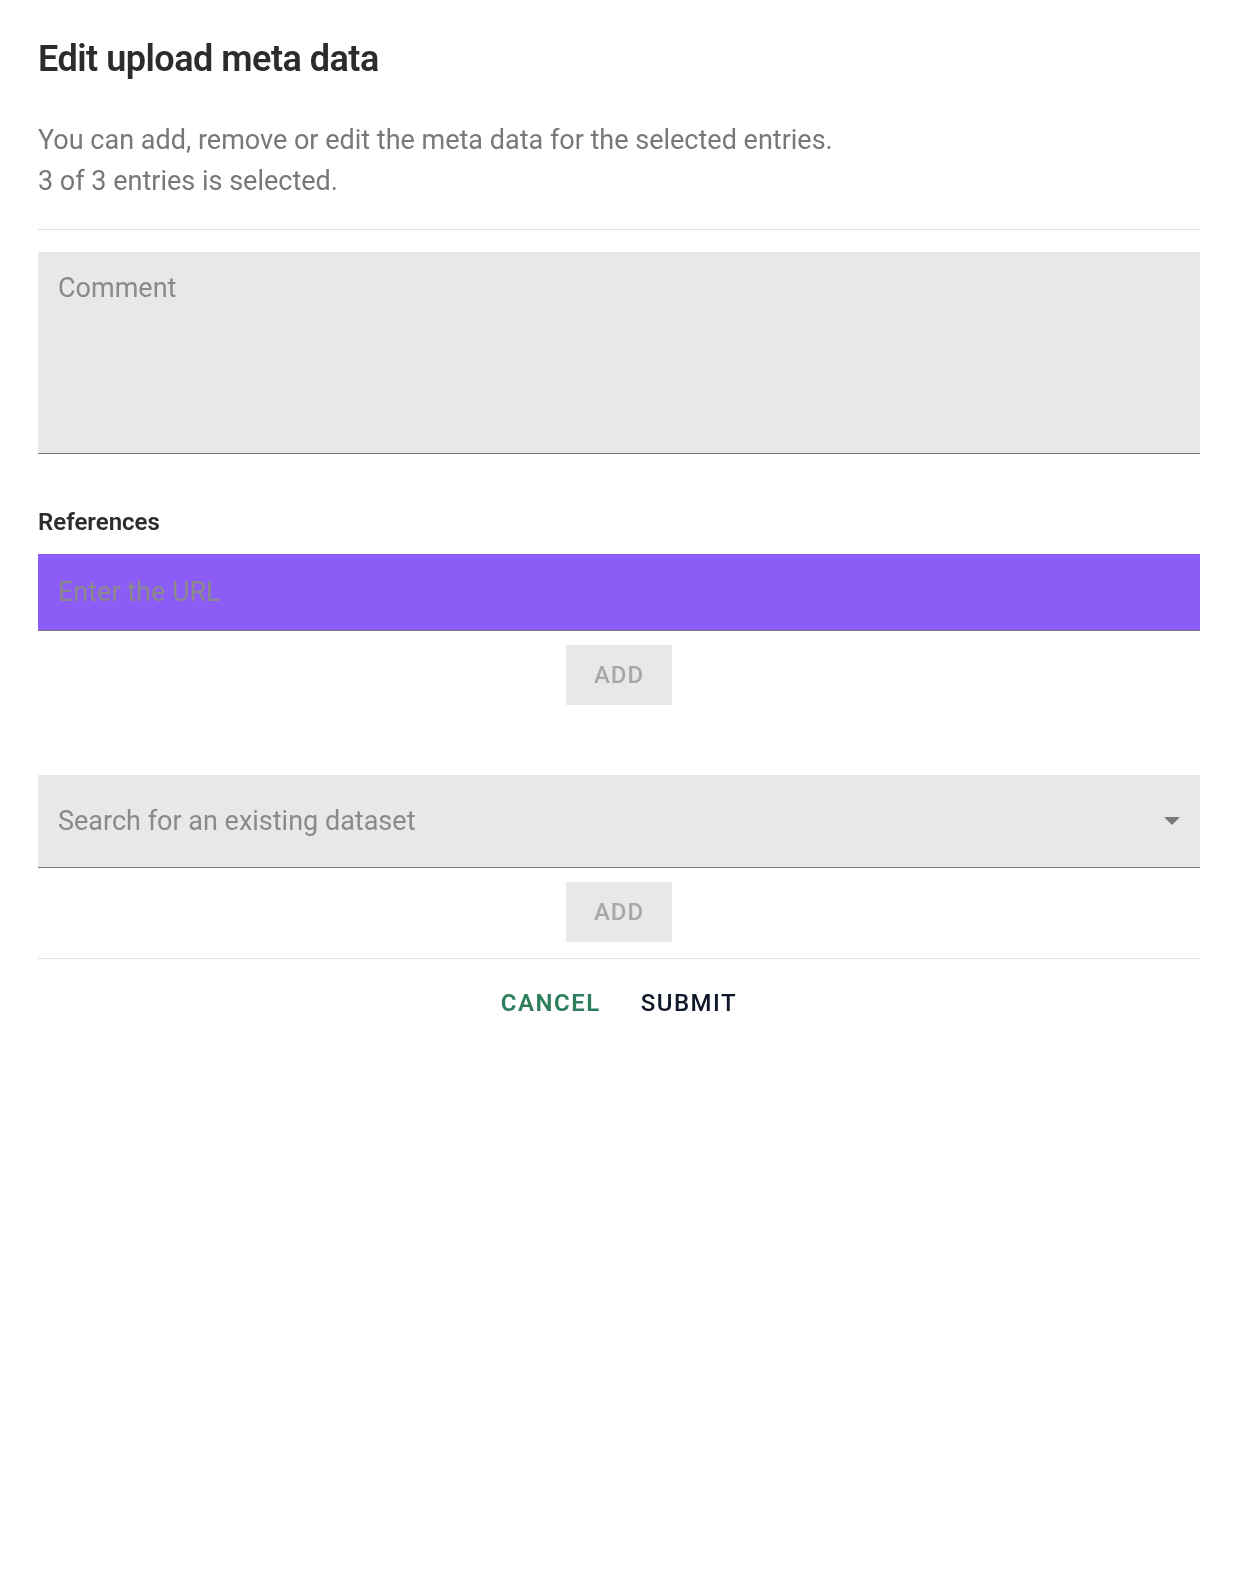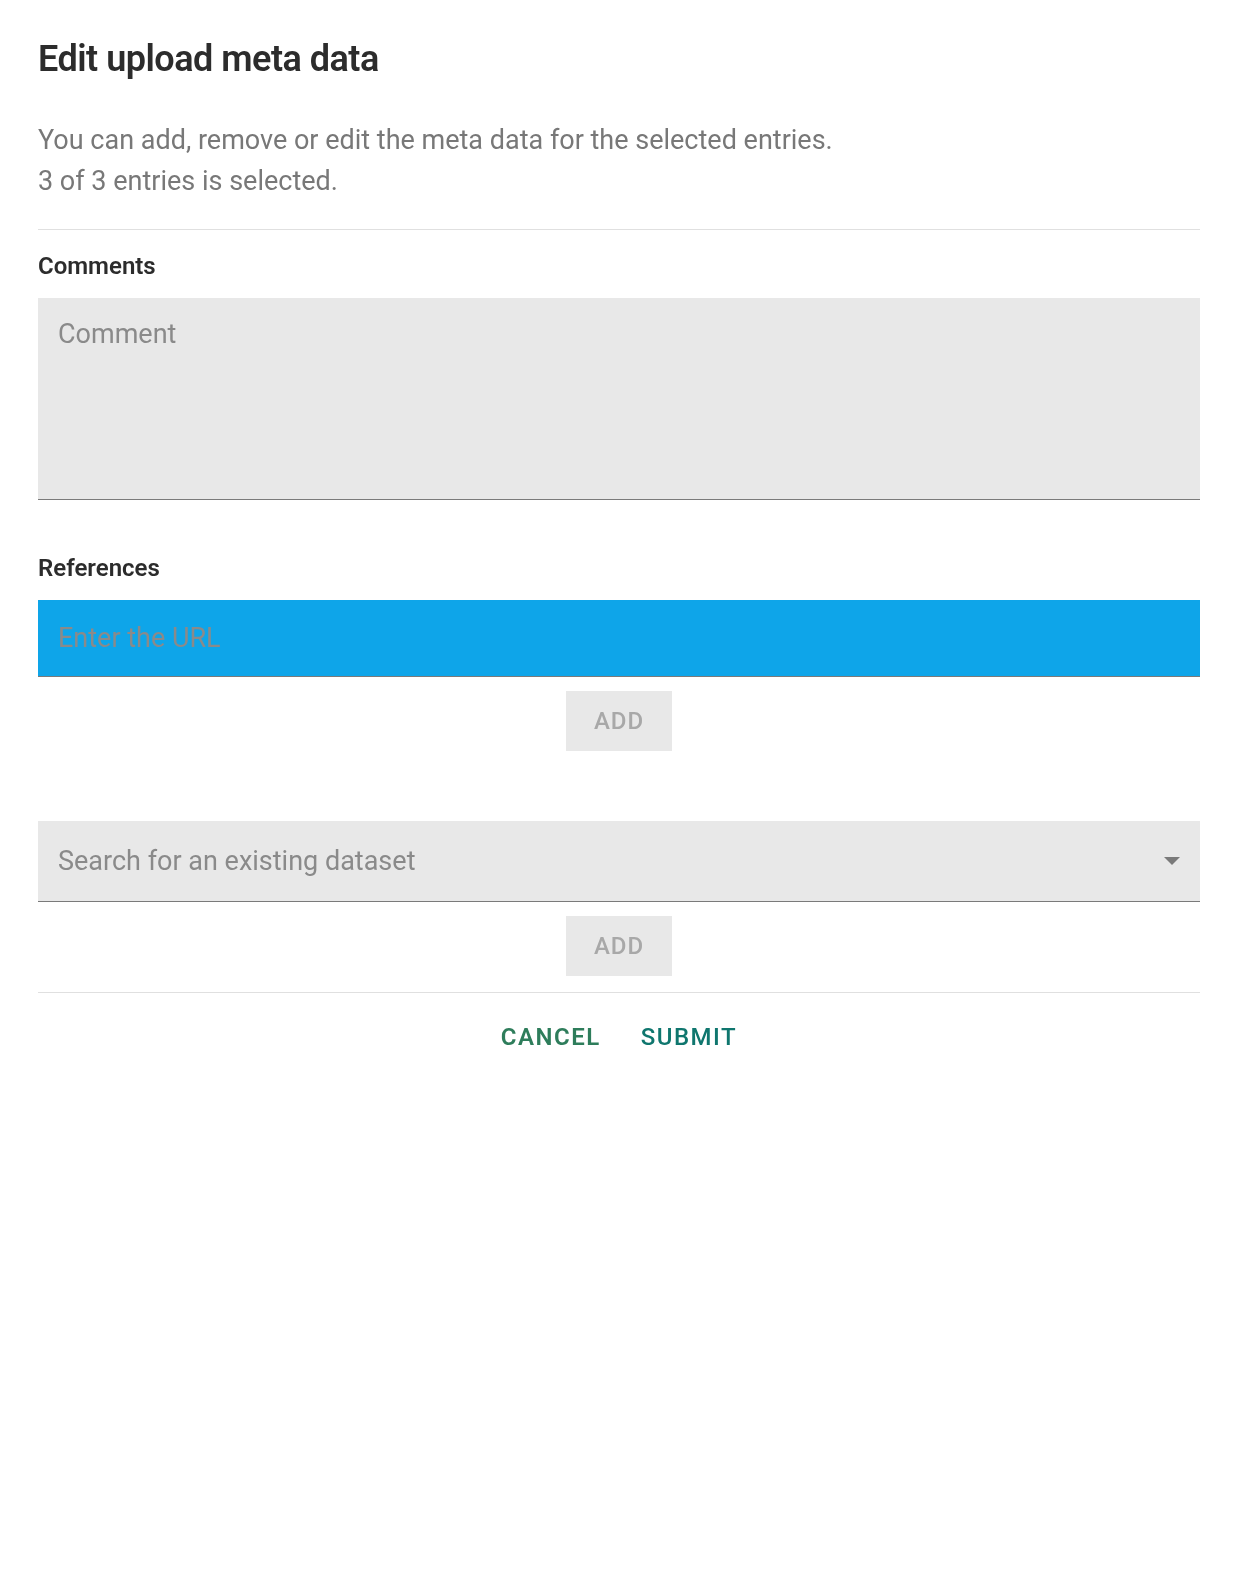--- a/index.html
+++ b/index.html
@@ -49,38 +49,38 @@
       resize: none;
       height: 202px;
       font-family: inherit;
       outline: none;
     }
     .textarea-field::placeholder {
       color: #8a8a8a;
     }
     .input-field {
       width: 100%;
-      background: #0ea5e9;
+      background: #8b5cf6;
       border: none;
       border-bottom: 1px solid #7a7a7a;
       padding: 22px 20px;
       font-size: 27px;
       color: #2c2c2c;
       font-family: inherit;
       outline: none;
     }
     .input-field::placeholder {
       color: #8a8a8a;
     }
     .select-field {
       width: 100%;
       background: #e8e8e8;
       border: none;
       border-bottom: 1px solid #7a7a7a;
-      padding: 24px 20px;
+      padding: 30px 20px;
       font-size: 27px;
       color: #8a8a8a;
       font-family: inherit;
       outline: none;
       cursor: pointer;
       display: flex;
       justify-content: space-between;
       align-items: center;
     }
     .dropdown-icon {
@@ -138,40 +138,39 @@
       color: #2e7d5b;
       letter-spacing: 1.5px;
       cursor: pointer;
       font-family: inherit;
     }
     .submit-button {
       background: none;
       border: none;
       font-size: 24px;
       font-weight: 500;
-      color: #0f766e;
+      color: #0f172a;
       letter-spacing: 1.5px;
       cursor: pointer;
       font-family: inherit;
     }
   </style>
 </head>
 <body>
 
 <h1 class="dialog-title">Edit upload meta data</h1>
 
 <div class="description">
   <div>You can add, remove or edit the meta data for the selected entries.</div>
   <div>3 of 3 entries is selected.</div>
 </div>
 
 <hr class="divider">
 
 <div class="section">
-  <div class="section-label">Comments</div>
   <textarea class="textarea-field" placeholder="Comment" style=""></textarea>
 </div>
 
 <div class="section-references">
   <div class="section-label">References</div>
   <input type="text" class="input-field" placeholder="Enter the URL" style="">
   <div class="button-row">
     <button class="add-button">ADD</button>
   </div>
 </div>

